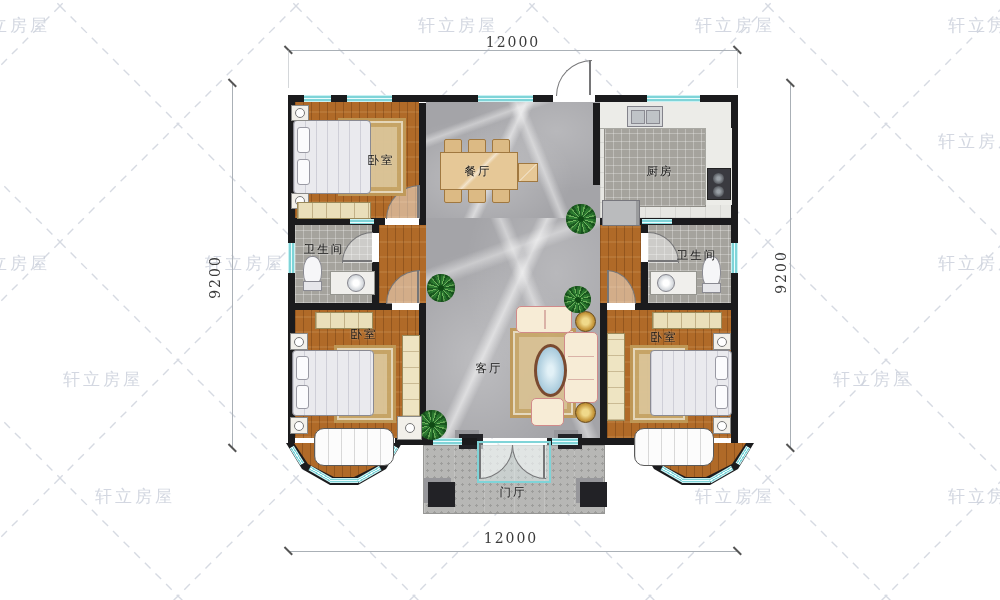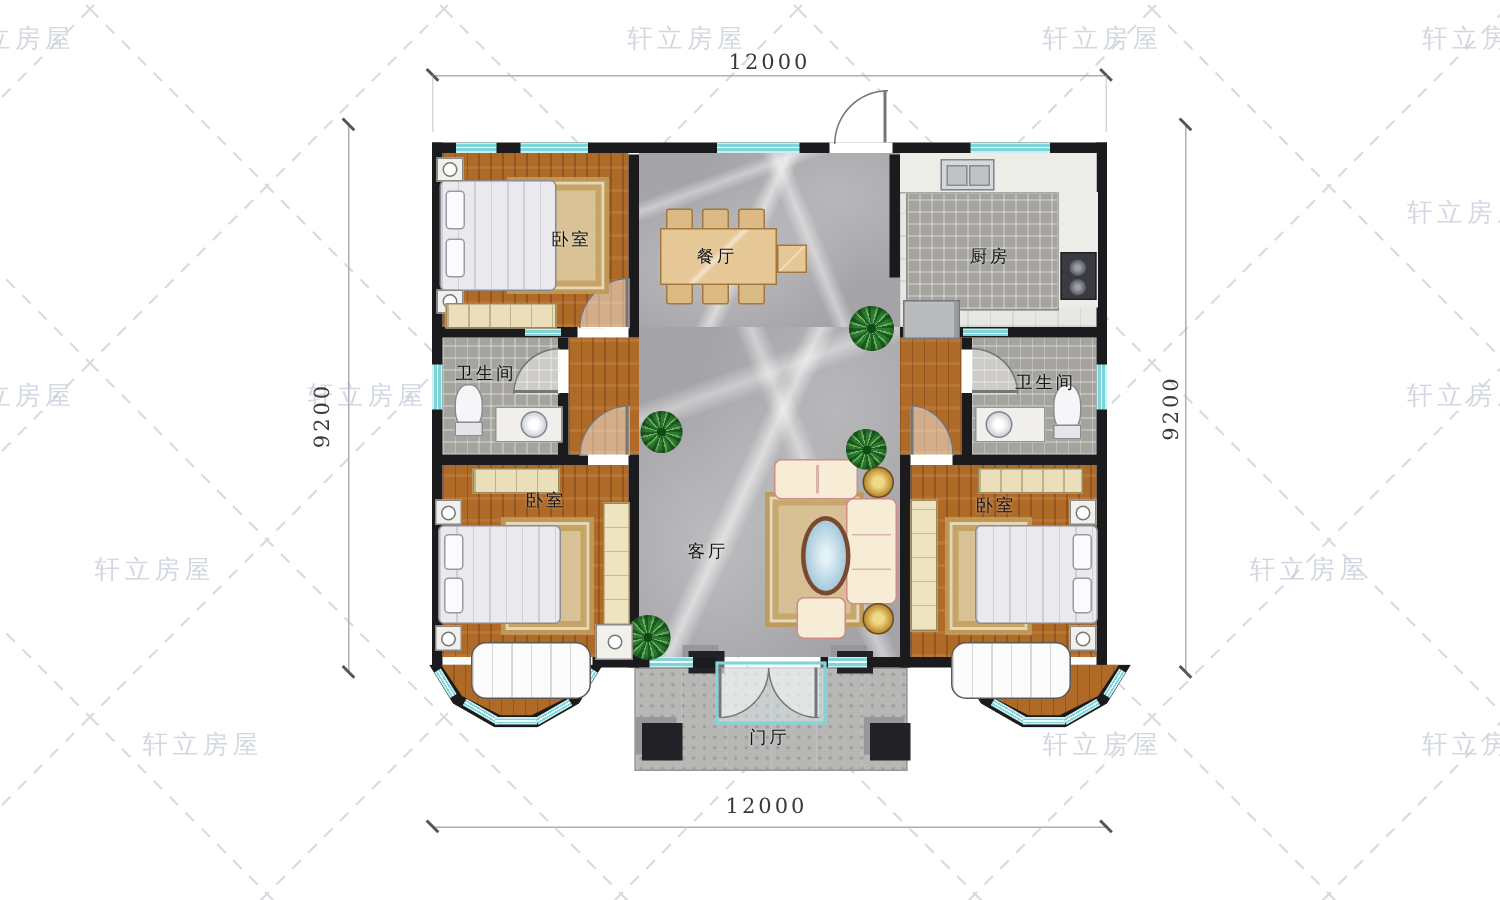--- a/index.html
+++ b/index.html
@@ -289,18 +289,18 @@
     <div class="pillow" style="right:3px;top:34px;width:11px;height:22px;"></div>
   </div>
   <div class="wardrobe" style="left:607px;top:333px;width:16px;height:86px;"></div>
   <div class="chaise" style="left:634px;top:428px;width:78px;height:36px;"></div>
 
   <div class="roomlabel" style="left:381px;top:160px;">卧室</div>
   <div class="roomlabel" style="left:478px;top:171px;">餐厅</div>
   <div class="roomlabel" style="left:660px;top:171px;">厨房</div>
   <div class="roomlabel" style="left:324px;top:249px;">卫生间</div>
   <div class="roomlabel" style="left:697px;top:255px;">卫生间</div>
-  <div class="roomlabel" style="left:472px;top:368px;">客厅</div>
+  <div class="roomlabel" style="left:489px;top:368px;">客厅</div>
   <div class="roomlabel" style="left:364px;top:334px;">卧室</div>
   <div class="roomlabel" style="left:664px;top:337px;">卧室</div>
   <div class="roomlabel" style="left:513px;top:492px;">门厅</div>
 
 </div>
 
 </body></html>

